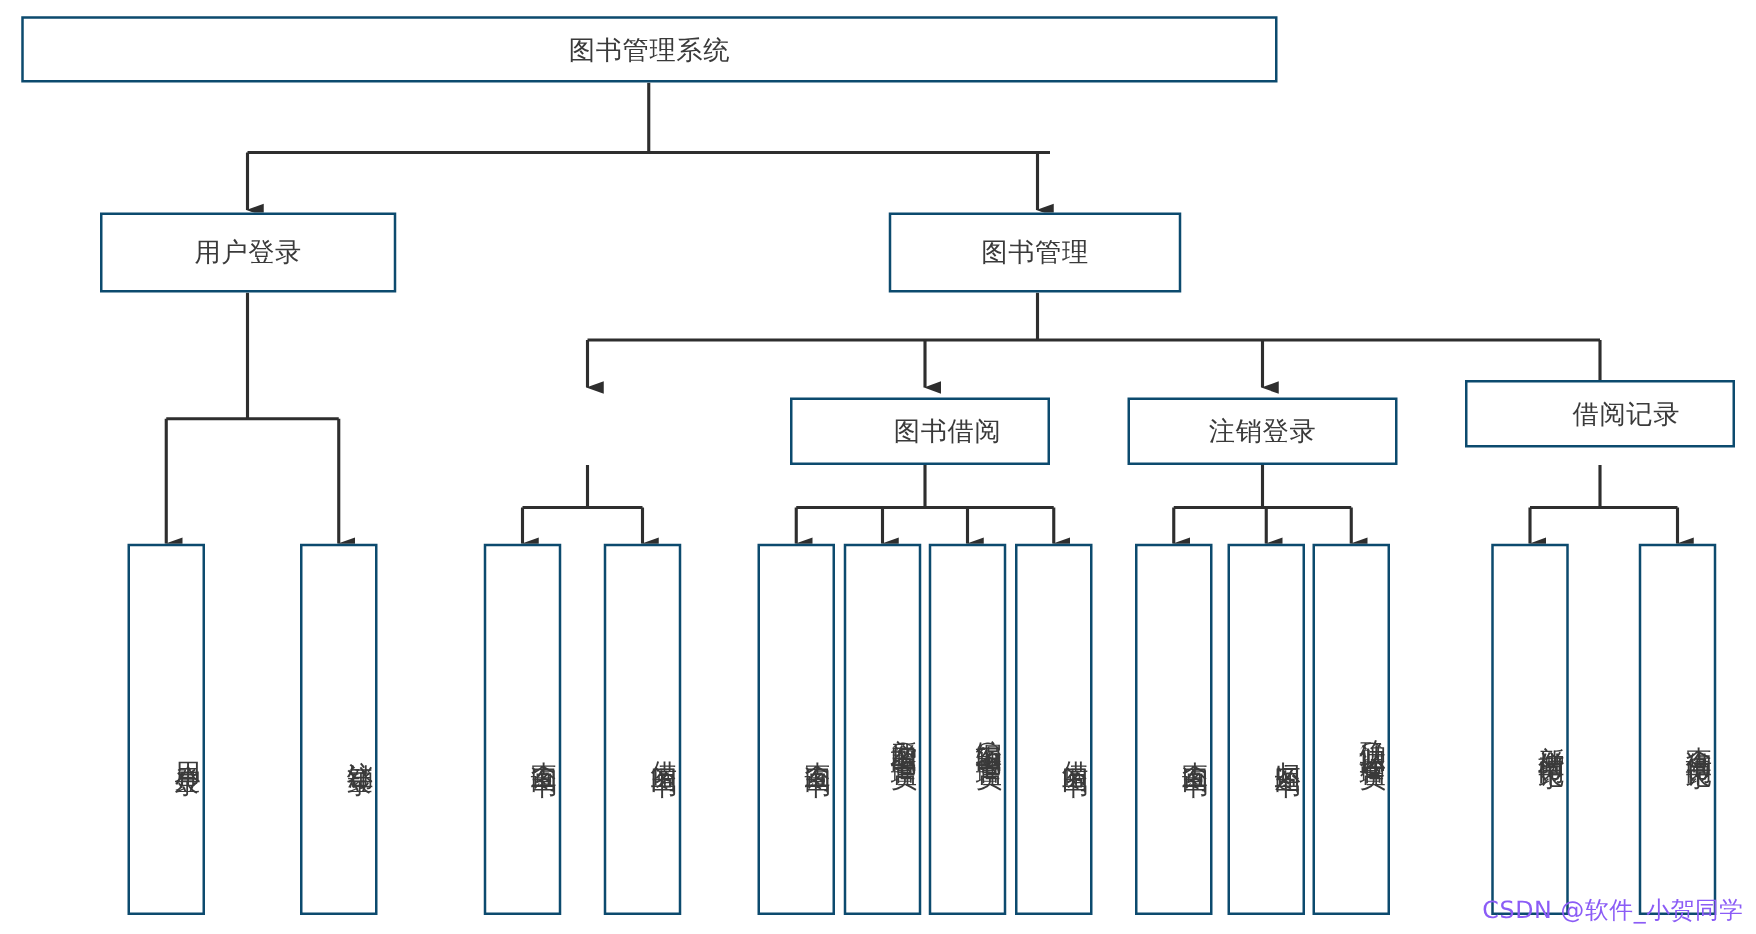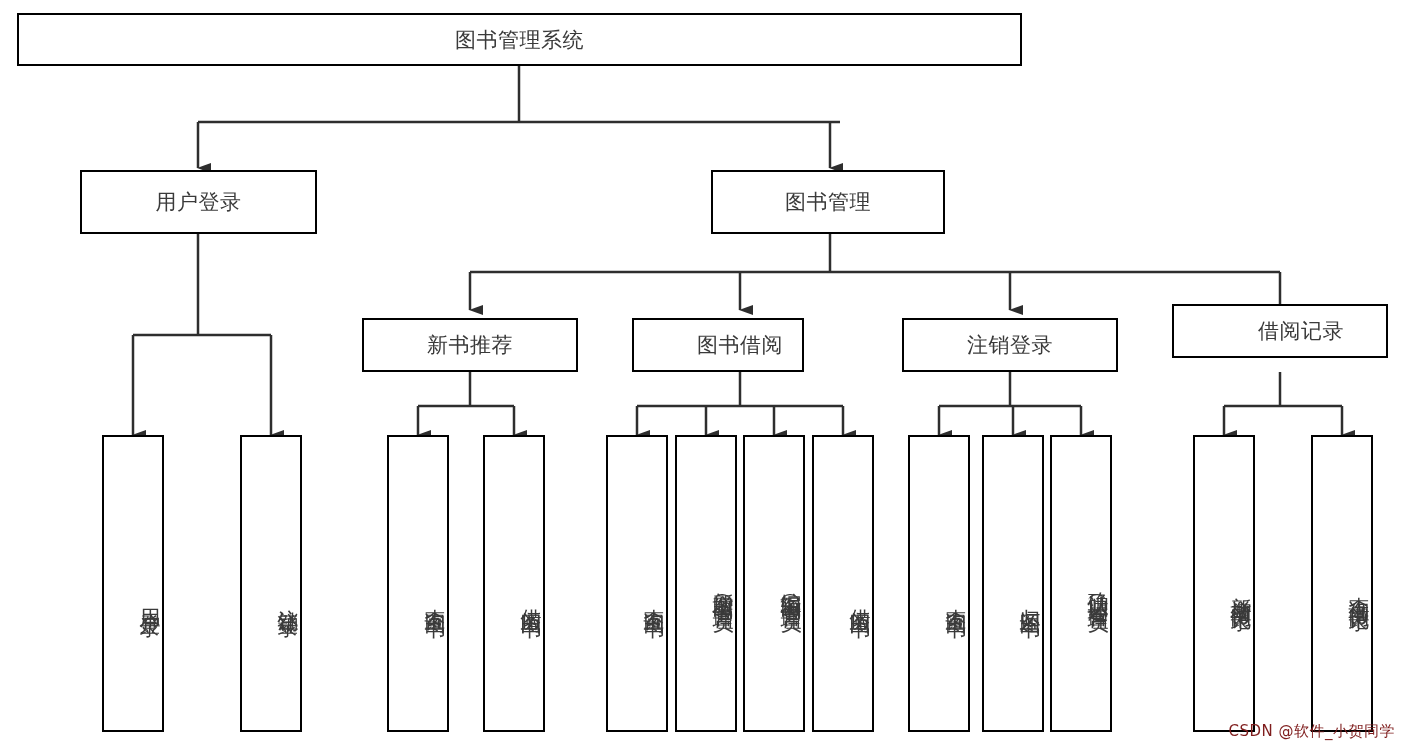--- a/index.html
+++ b/index.html
@@ -20,21 +20,21 @@
   svg#edges {
     position: absolute;
     left: 0;
     top: 0;
     width: 1405px;
     height: 747px;
   }
   .node {
     position: absolute;
     box-sizing: border-box;
-    border: 2px solid #000000;
+    border: 2px solid #0c4a6e;
     background: #ffffff;
     display: flex;
     align-items: center;
     justify-content: center;
     color: #3a3a3a;
     z-index: 2;
   }
   .node.h {
     font-size: 21px;
     letter-spacing: 0.5px;
@@ -56,22 +56,22 @@
   }
   .node.v .vtext {
     writing-mode: vertical-rl;
     text-orientation: upright;
     display: block;
   }
   #watermark {
     position: absolute;
     right: 10px;
     bottom: 6px;
-    font-size: 15px;
-    color: #7f1d1d;
+    font-size: 19px;
+    color: #8b5cf6;
     letter-spacing: 0.5px;
     z-index: 5;
     white-space: nowrap;
   }
 </style>
 </head>
 <body>
 
 <div id="canvas">
 
@@ -130,24 +130,21 @@
     <span>图书管理系统</span>
   </div>
 
   <div class="node h" style="left:80px; top:170px; width:237px; height:64px;">
     <span>用户登录</span>
   </div>
   <div class="node h" style="left:711px; top:170px; width:234px; height:64px;">
     <span>图书管理</span>
   </div>
 
-  <div class="node h" style="left:362px; top:318px; width:216px; height:54px;">
-    <span>新书推荐</span>
-  </div>
-  <div class="node h" style="left:632px; top:318px; width:172px; height:54px;padding-left:44px;">
+  <div class="node h" style="left:632px; top:318px; width:208px; height:54px;padding-left:44px;">
     <span>图书借阅</span>
   </div>
   <div class="node h" style="left:902px; top:318px; width:216px; height:54px;">
     <span>注销登录</span>
   </div>
   <div class="node h" style="left:1172px; top:304px; width:216px; height:54px;padding-left:42px;">
     <span>借阅记录</span>
   </div>
 
   <div class="node v" style="left:102px; top:435px; width:62px; height:297px;">

